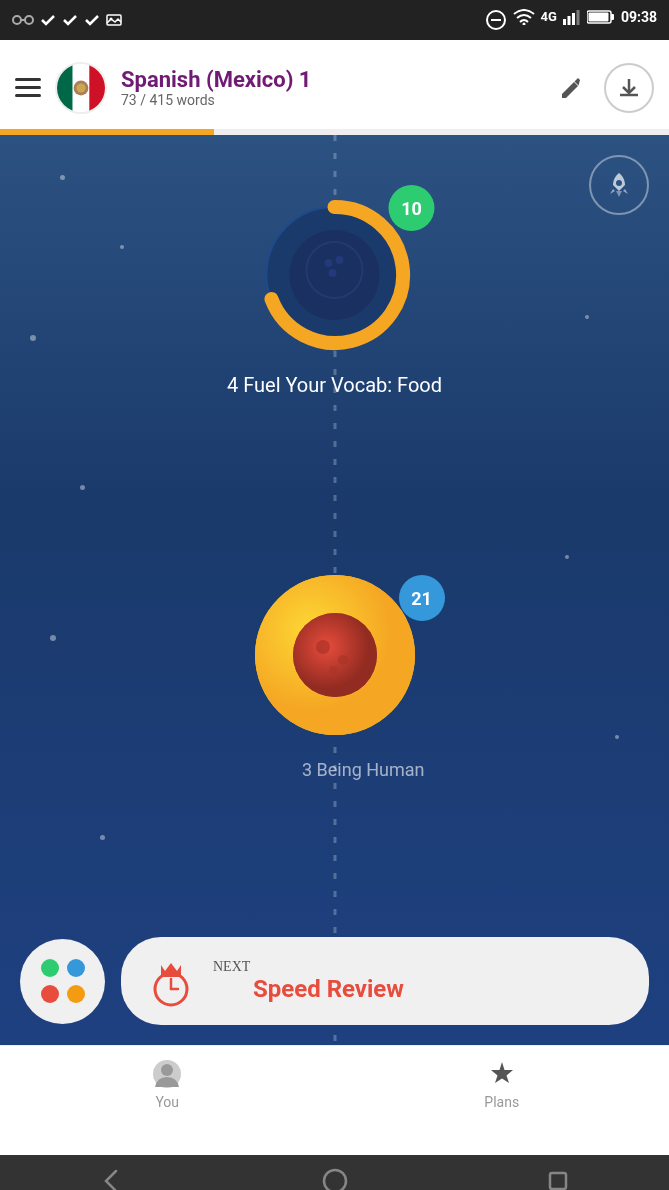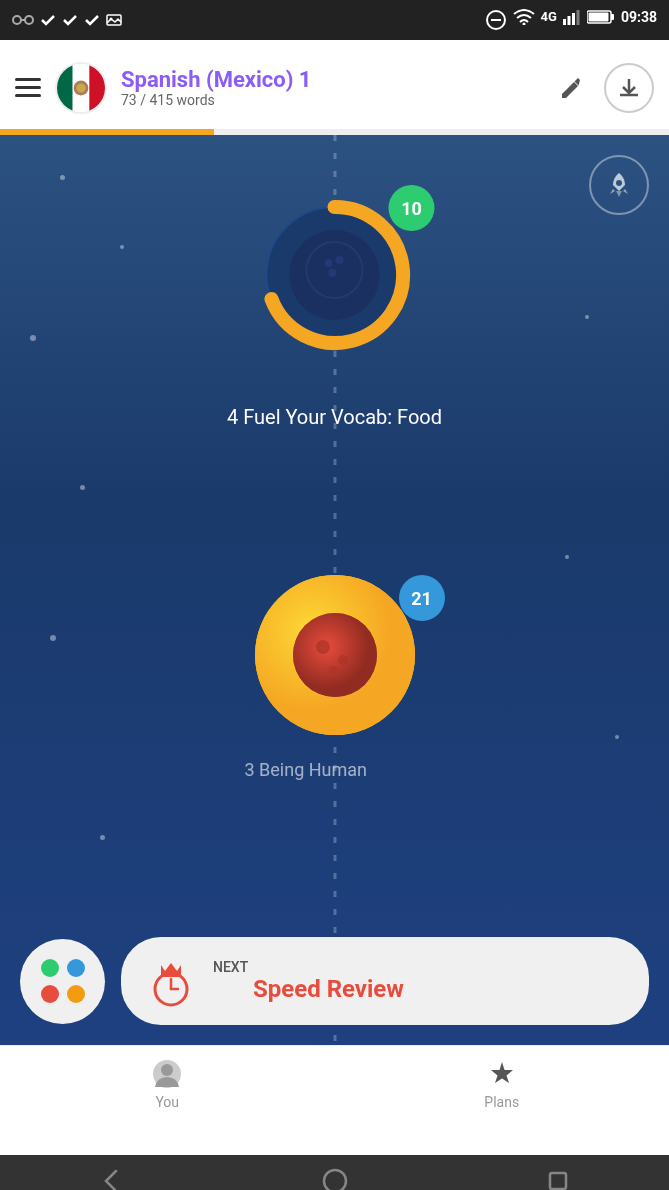--- a/index.html
+++ b/index.html
@@ -45,21 +45,21 @@
       padding: 0 15px;
       gap: 14px;
       position: relative;
     }
     .app-bar-title {
       flex: 1;
     }
     .app-bar-title h1 {
       font-size: 22px;
       font-weight: bold;
-      color: #8b5cf6;
+      color: #701a75;
     }
     .app-bar-title p {
       font-size: 14px;
       color: #666;
     }
     .app-bar-actions {
       display: flex;
       align-items: center;
       gap: 12px;
     }
@@ -149,21 +149,20 @@
 
     
     .donut-section {
       position: absolute;
       top: 60px;
       left: 50%;
       transform: translateX(-50%);
       display: flex;
       flex-direction: column;
       align-items: center;
-      gap: 32px;
     }
 
     .donut-wrapper {
       position: relative;
       width: 160px;
       height: 160px;
     }
 
     .badge-number {
       position: absolute;
@@ -191,21 +190,21 @@
     }
 
     
     .planet-section {
       position: absolute;
       top: 430px;
       left: 50%;
       transform: translateX(-50%);
       display: flex;
       flex-direction: column;
-      align-items: flex-start;
+      align-items: flex-end;
     }
 
     .planet-wrapper {
       position: relative;
       width: 180px;
       height: 180px;
     }
 
     .planet-badge {
       position: absolute;
@@ -272,20 +271,21 @@
       display: flex;
       align-items: center;
       gap: 16px;
       cursor: pointer;
     }
     .next-label {
       font-size: 14px;
       color: #555;
       display: block;
       font-weight: 500;
+      font-family: Liberation Serif, serif;
     }
     .next-title {
       font-size: 24px;
       font-weight: bold;
       color: #e74c3c;
       margin-left: 40px;
     }
 
     .timer-icon {
       width: 52px;

